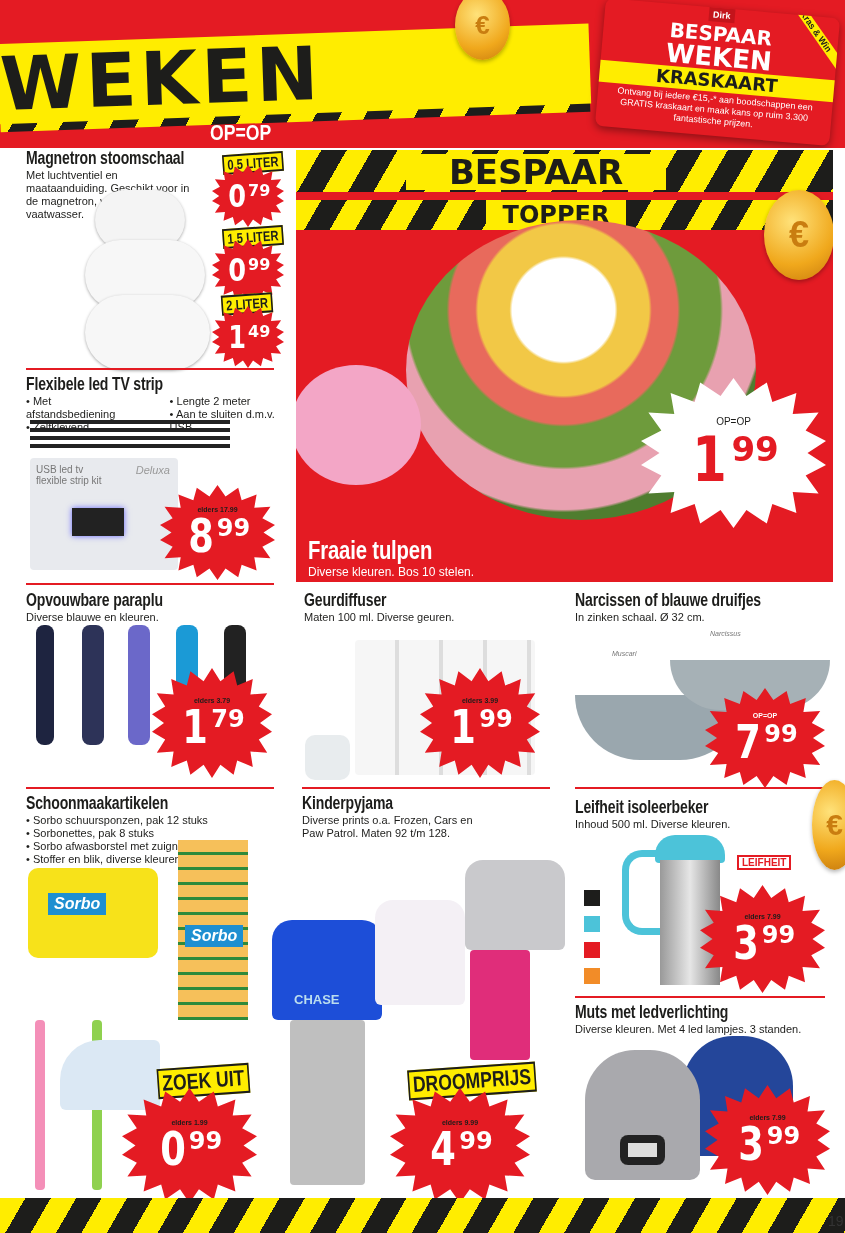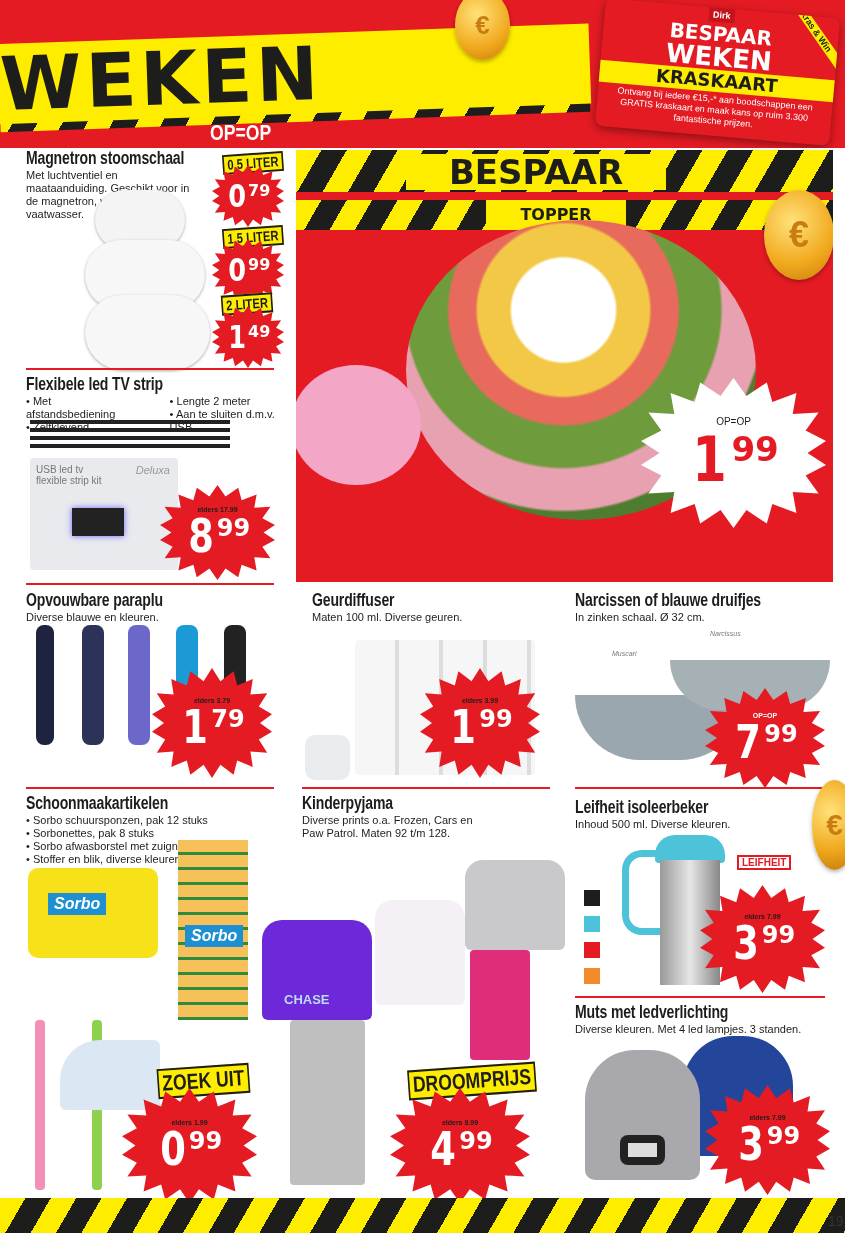--- a/index.html
+++ b/index.html
@@ -107,52 +107,56 @@
       <span class="e">8</span>
       <span class="c">99</span>
     </div>
 </div>
 <div class="abs sep" style="left:26px;top:583px;width:248px"></div>
 
 <div class="abs tulip-panel">
   <div class="abs hatch" style="left:0;top:0;width:537px;height:42px"></div>
   <div class="abs tape" style="left:110px;top:4px;width:260px;text-align:center;font-family:'DejaVu Sans',sans-serif;font-weight:900;font-size:34px;line-height:36px">BESPAAR</div>
   <div class="abs hatch" style="left:0;top:50px;width:537px;height:30px"></div>
-  <div class="abs tape" style="left:190px;top:50px;width:140px;text-align:center;font-family:'DejaVu Sans',sans-serif;font-weight:900;font-size:16px;line-height:30px">TOPPER</div>
+  <div class="abs tape" style="left:190px;top:50px;width:140px;text-align:center;font-family:'DejaVu Sans',sans-serif;font-weight:900;font-size:24px;line-height:30px">TOPPER</div>
   <div class="abs" style="left:110px;top:70px;width:350px;height:300px;border-radius:50%;background:radial-gradient(circle at 45% 30%,#fff 0 18%,#f2c846 19% 30%,#e86a5c 31% 40%,#6e9b3c 41% 55%,#e8a1b0 56% 70%,#4f7d2f 71%)"></div>
   <div class="abs" style="left:-5px;top:215px;width:130px;height:120px;border-radius:50%;background:#f3a6c6"></div>
   <div class="abs coin" style="left:468px;top:40px;width:70px;height:90px;font-size:36px">€</div>
   <div class="abs star white" style="left:345px;top:228px;width:185px;height:150px">
     <div style="font-size:10px;color:#1d1d1b;margin-bottom:2px">OP=OP</div>
     <div class="price">
         <span class="e" style="font-size:62px">1</span>
         <span class="c" style="font-size:34px">99</span>
       </div>
   </div>
+  <div class="abs" style="left:12px;top:385px">
+    <div class="h" style="color:#fff;font-size:26px">Fraaie tulpen</div>
+    <div class="d" style="color:#fff;font-size:12px">Diverse kleuren. Bos 10 stelen.</div>
+  </div>
 </div>
 
 <div class="abs" style="left:26px;top:590px">
   <div class="h">Opvouwbare paraplu</div>
   <div class="d">Diverse blauwe en kleuren.</div>
 </div>
 <div class="abs" style="left:36px;top:625px;width:18px;height:120px;background:#1e2440;border-radius:8px"></div>
 <div class="abs" style="left:82px;top:625px;width:22px;height:120px;background:#2d3358;border-radius:8px"></div>
 <div class="abs" style="left:128px;top:625px;width:22px;height:120px;background:#6b68c9;border-radius:8px"></div>
 <div class="abs" style="left:176px;top:625px;width:22px;height:75px;background:#1b9ad6;border-radius:8px"></div>
 <div class="abs" style="left:224px;top:625px;width:22px;height:75px;background:#222;border-radius:8px"></div>
 <div class="abs star" style="left:152px;top:668px;width:120px;height:110px">
   <div class="el">elders 3.79</div>
   <div class="price">
       <span class="e">1</span>
       <span class="c">79</span>
     </div>
 </div>
 <div class="abs sep" style="left:26px;top:787px;width:248px"></div>
 
-<div class="abs" style="left:312px;top:590px">
+<div class="abs" style="left:304px;top:590px">
   <div class="h">Geurdiffuser</div>
   <div class="d">Maten 100 ml. Diverse geuren.</div>
 </div>
 <div class="abs" style="left:305px;top:735px;width:45px;height:45px;background:#e8ecee;border-radius:10px"></div>
 <div class="abs img" style="left:355px;top:640px;width:180px;height:135px;background:repeating-linear-gradient(90deg,#f6f6f6 0 40px,#ddd 40px 44px)"></div>
 <div class="abs star" style="left:420px;top:668px;width:120px;height:110px">
   <div class="el">elders 3.99</div>
   <div class="price">
       <span class="e">1</span>
       <span class="c">99</span>
@@ -200,21 +204,21 @@
   <div class="price">
       <span class="e">0</span>
       <span class="c">99</span>
     </div>
 </div>
 
 <div class="abs" style="left:302px;top:793px">
   <div class="h">Kinderpyjama</div>
   <div class="d" style="width:190px">Diverse prints o.a. Frozen, Cars en Paw Patrol. Maten 92 t/m 128.</div>
 </div>
-<div class="abs" style="left:262px;top:920px;width:110px;height:100px;background:#6d28d9;border-radius:20px 20px 6px 6px">
+<div class="abs" style="left:272px;top:920px;width:110px;height:100px;background:#1d4ed8;border-radius:20px 20px 6px 6px">
   <div style="margin:72px 0 0 22px;color:#bde;font-weight:bold;font-size:13px">CHASE</div>
 </div>
 <div class="abs" style="left:290px;top:1020px;width:75px;height:165px;background:#bfbfbf;border-radius:4px"></div>
 <div class="abs" style="left:375px;top:900px;width:90px;height:105px;background:#f4f0f5;border-radius:18px 18px 6px 6px"></div>
 <div class="abs" style="left:465px;top:860px;width:100px;height:90px;background:#c9c9cc;border-radius:18px 18px 6px 6px"></div>
 <div class="abs" style="left:470px;top:950px;width:60px;height:110px;background:#e02d7a;border-radius:4px"></div>
 <div class="abs lbl" style="left:392px;top:1066px;font-size:22px">DROOMPRIJS</div>
 <div class="abs star" style="left:390px;top:1088px;width:140px;height:115px">
   <div class="el">elders 9.99</div>
   <div class="price">

